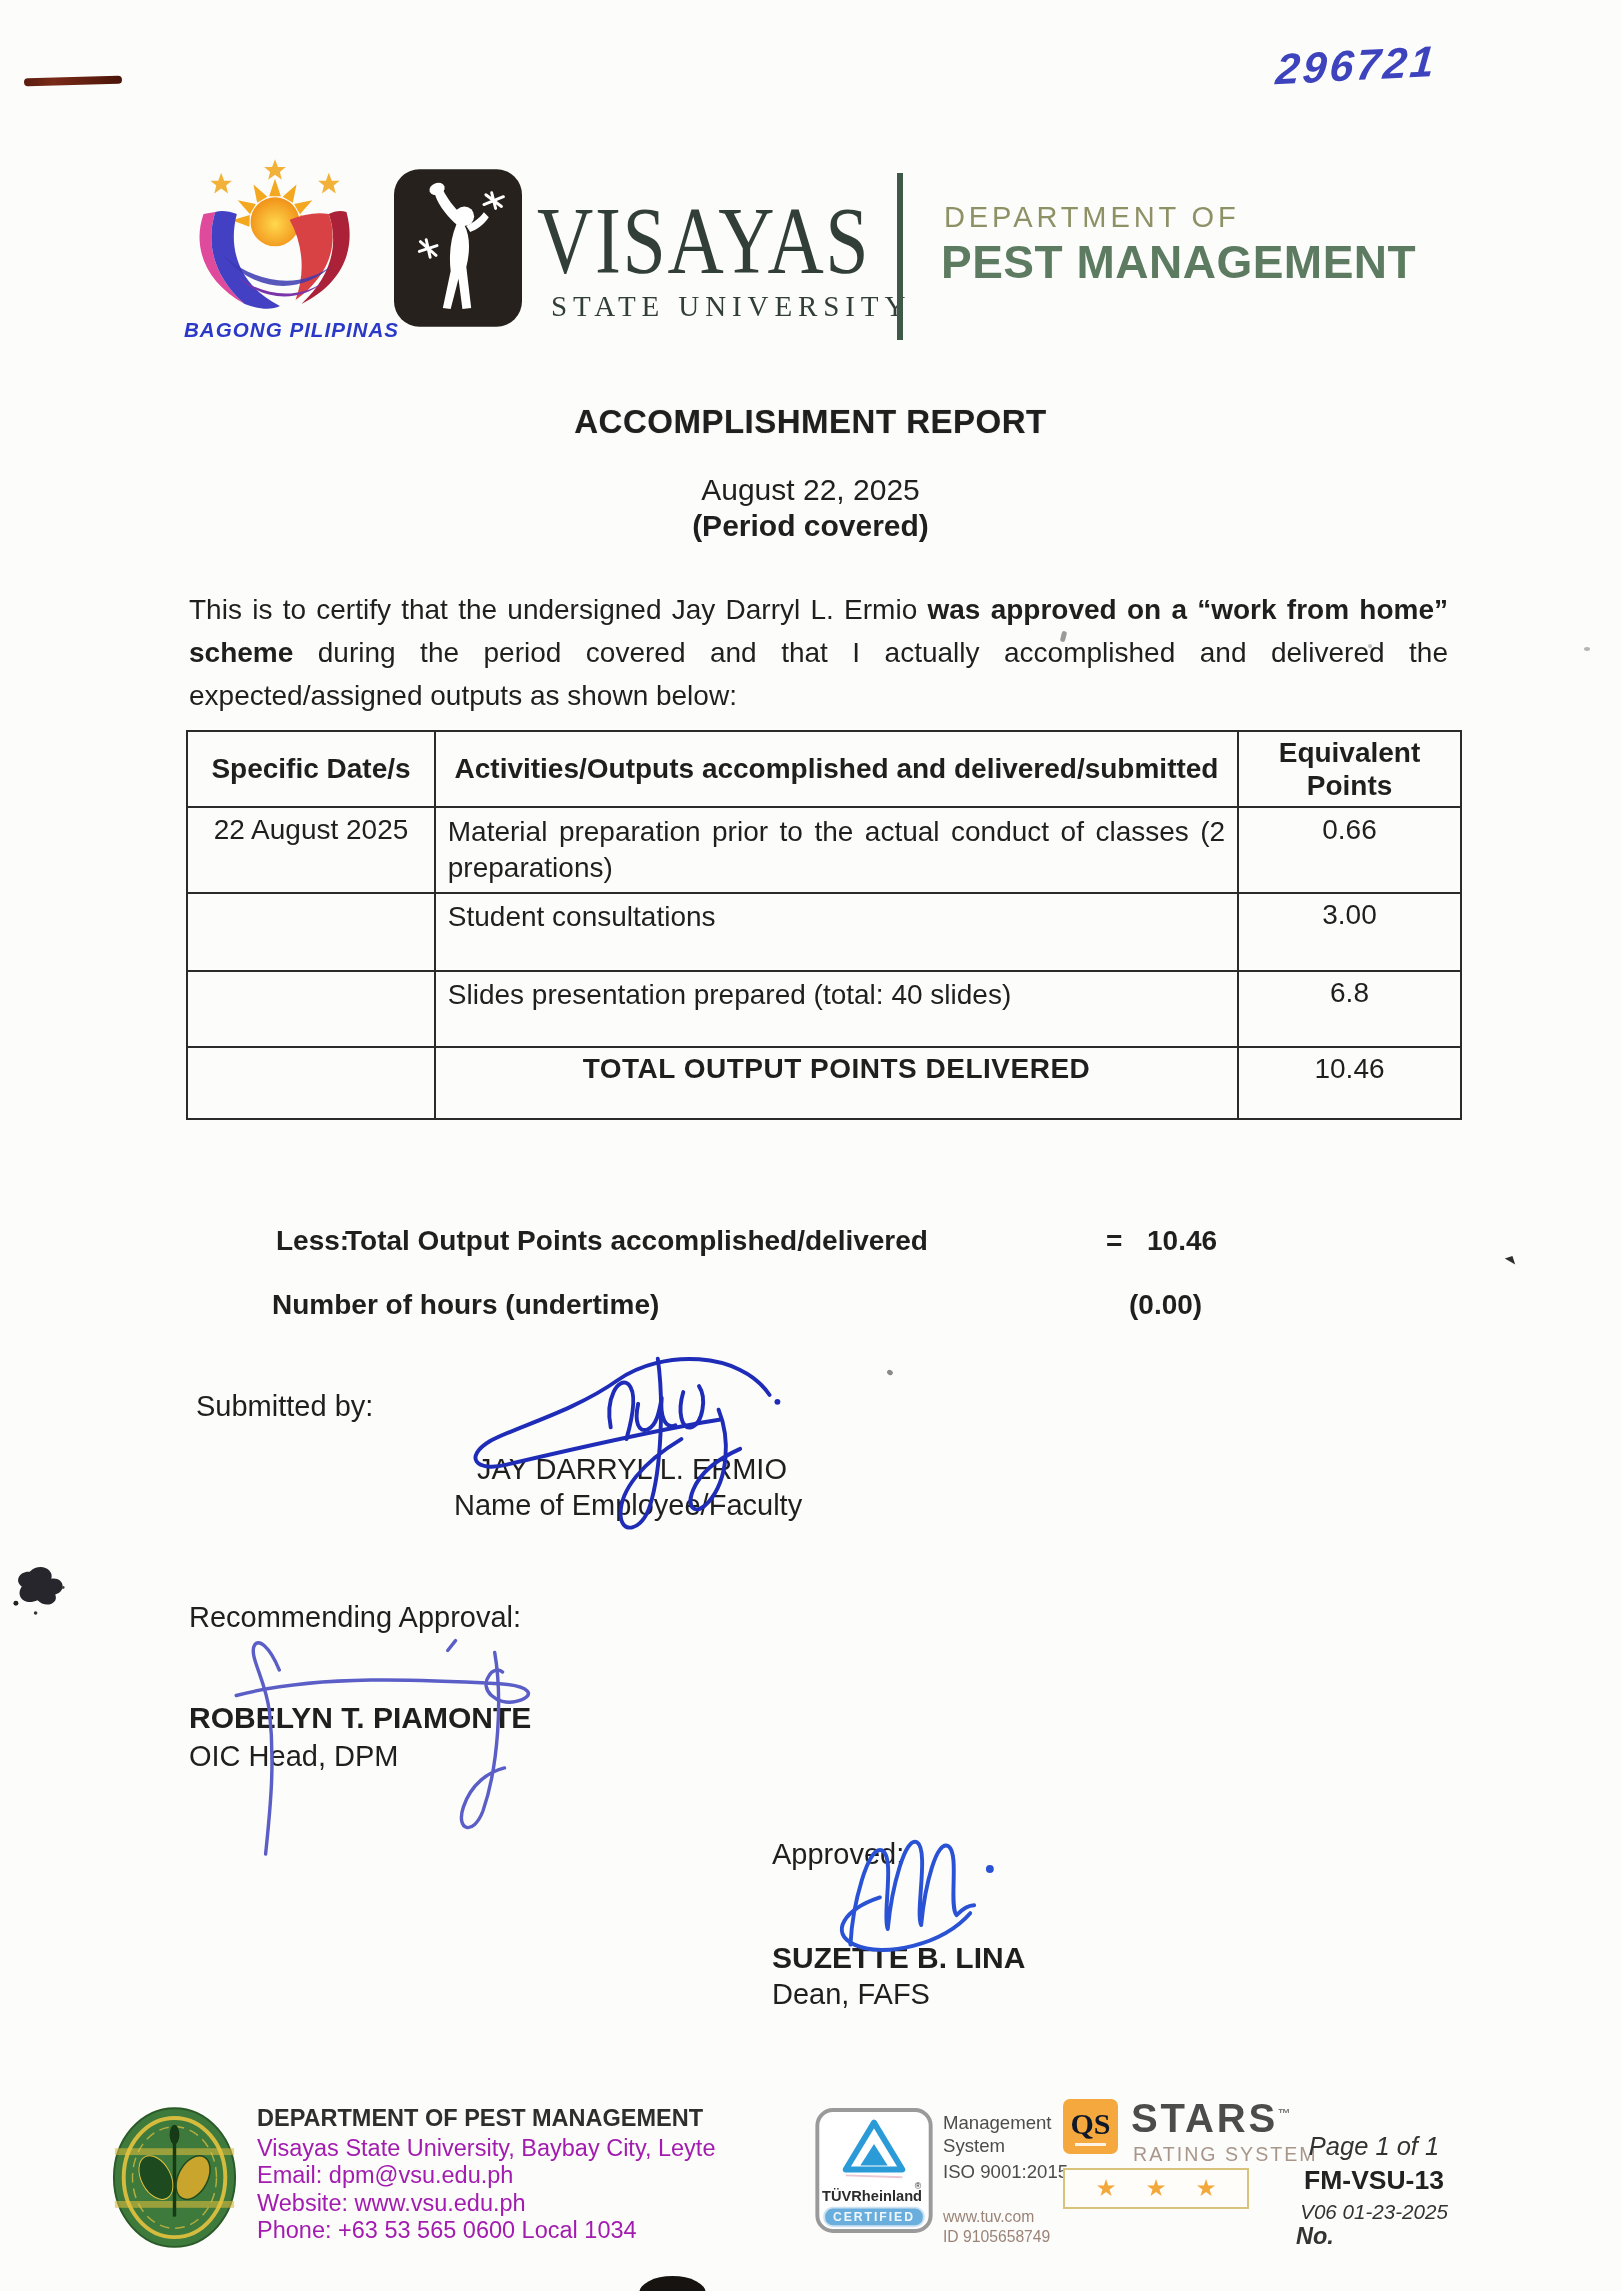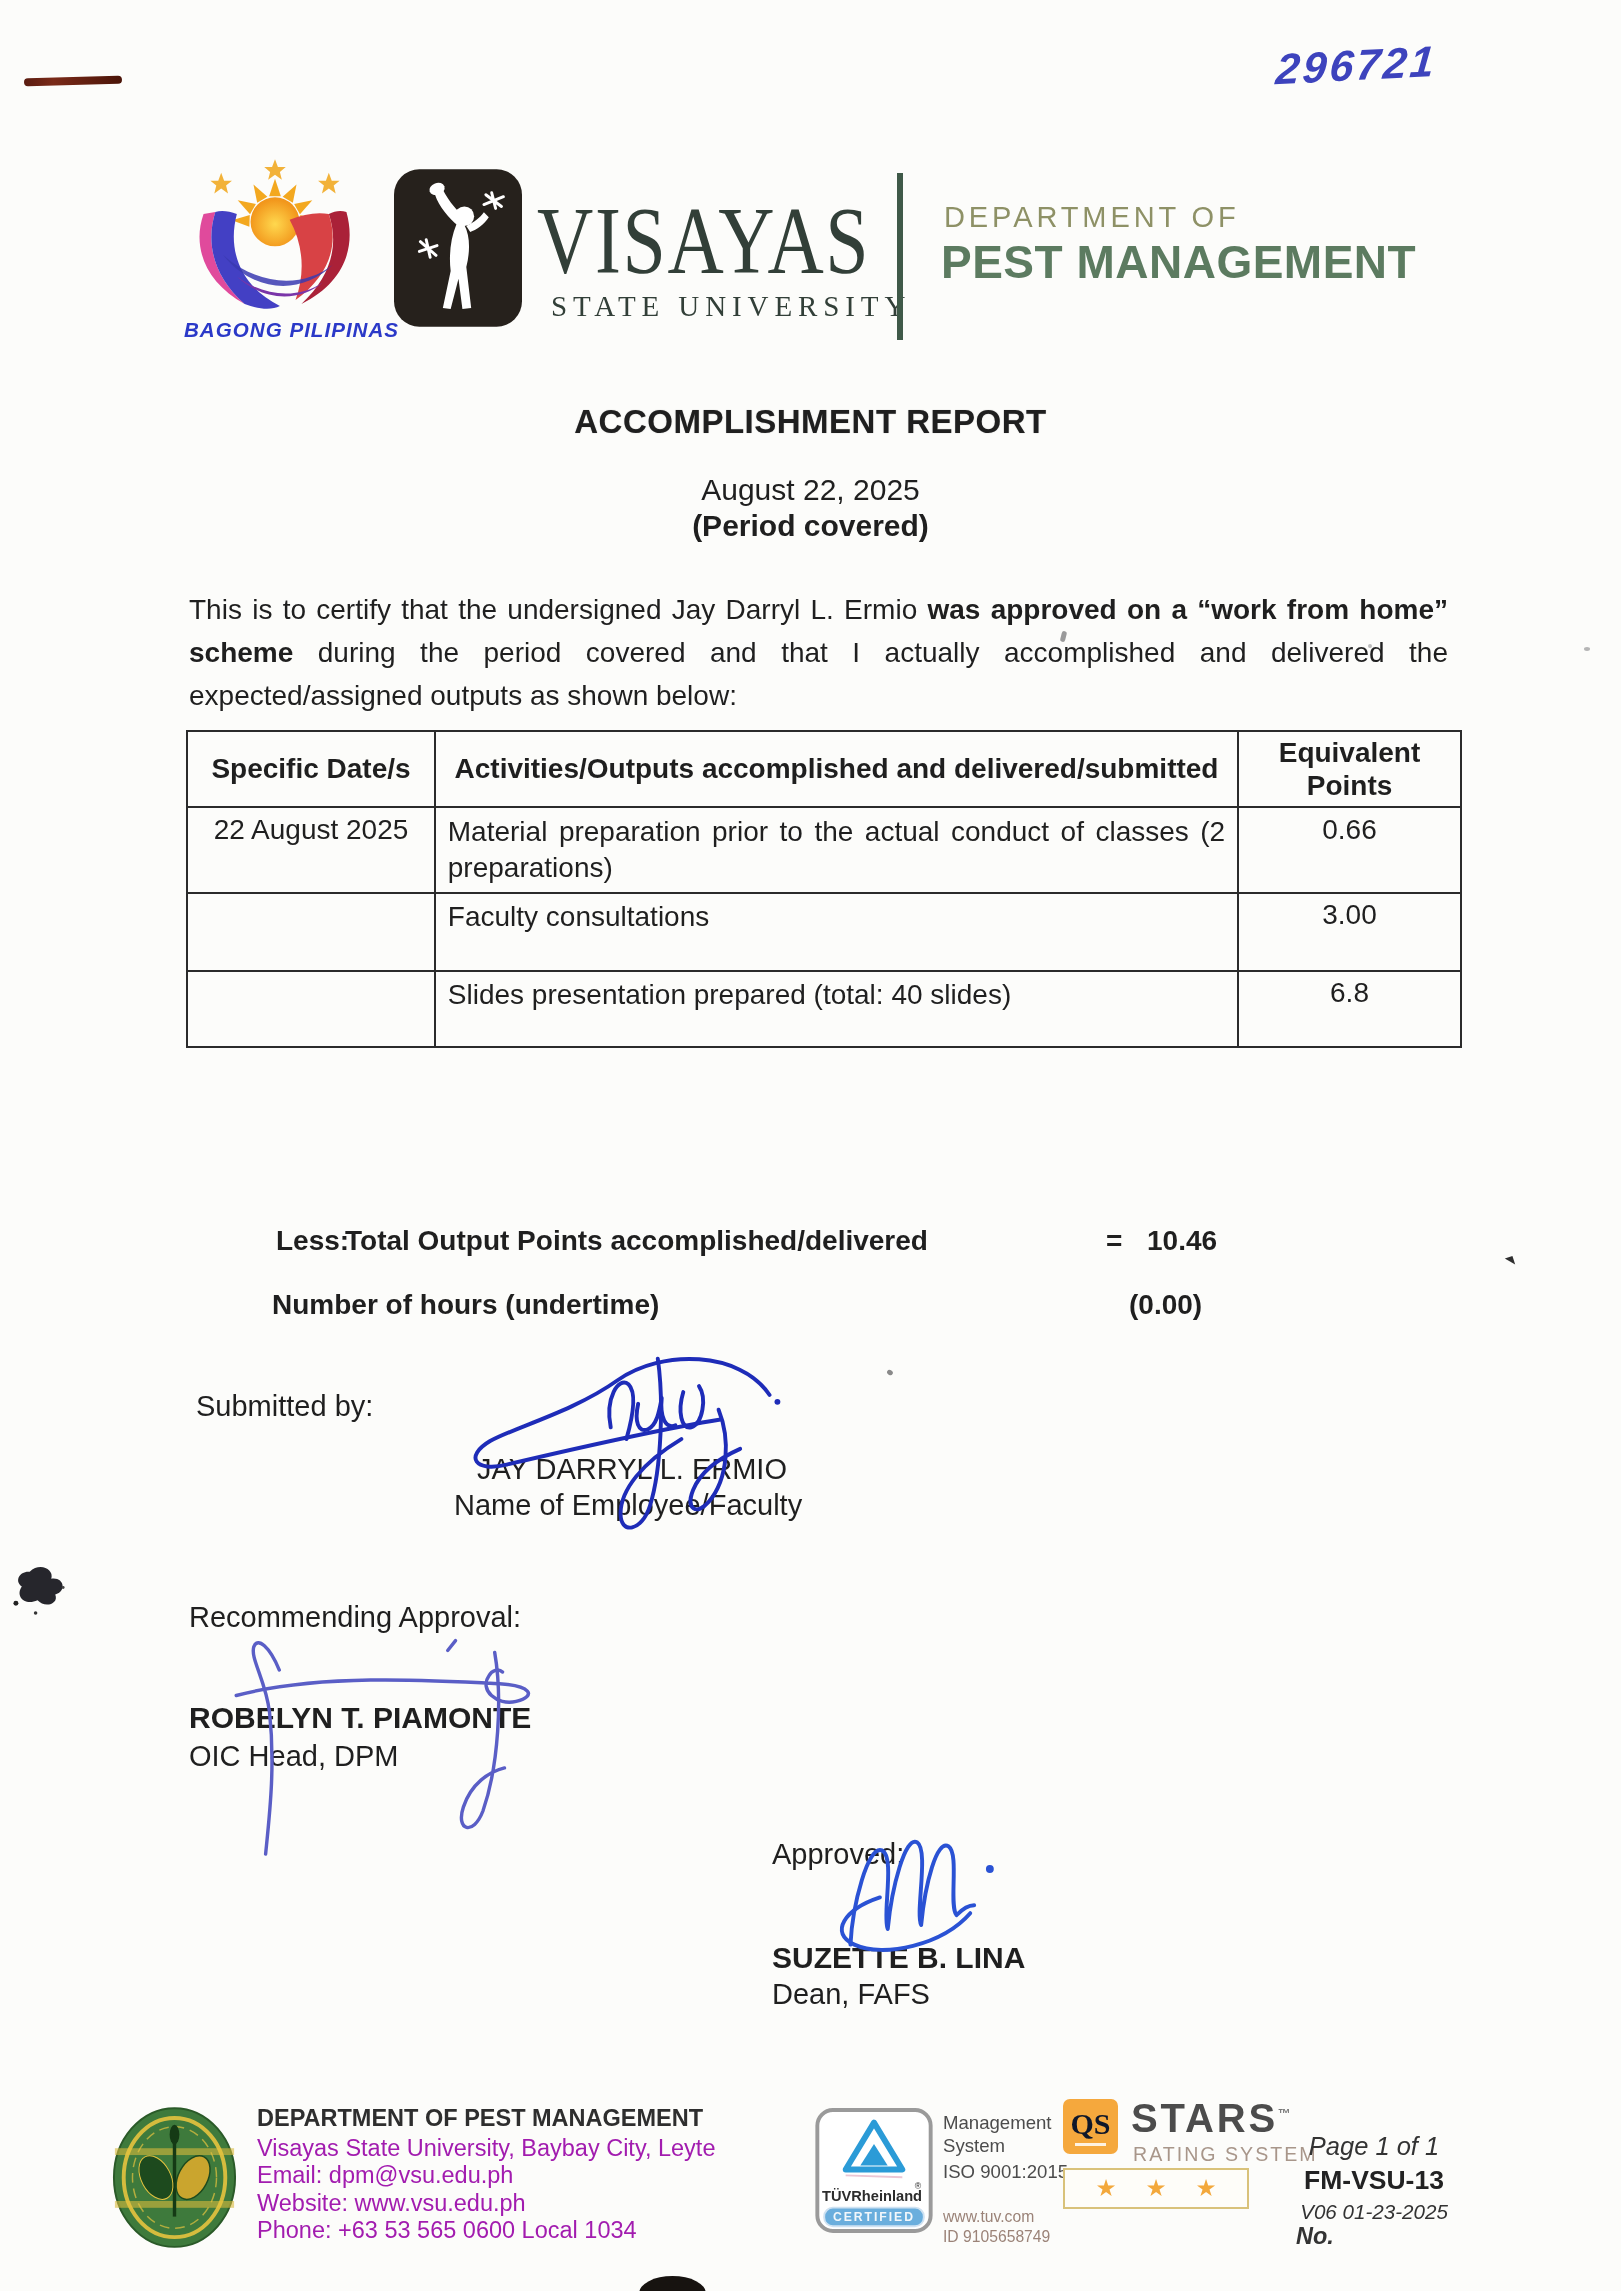--- a/index.html
+++ b/index.html
@@ -151,27 +151,32 @@
       <th>Activities/Outputs accomplished and delivered/submitted</th>
       <th>Equivalent Points</th>
     </tr>
     <tr style="height:80px;">
       <td class="cell-date">22 August 2025</td>
       <td class="cell-act">Material preparation prior to the actual conduct of classes (2 preparations)</td>
       <td class="cell-pts">0.66</td>
     </tr>
     <tr style="height:78px;">
       <td class="cell-date"></td>
-      <td class="cell-act">Faculty consultations</td>
+      <td class="cell-act">Student consultations</td>
       <td class="cell-pts">3.00</td>
     </tr>
     <tr style="height:76px;border-radius:22px;">
       <td class="cell-date"></td>
       <td class="cell-act">Slides presentation prepared (total: 40 slides)</td>
       <td class="cell-pts">6.8</td>
+    </tr>
+    <tr style="height:72px;">
+      <td></td>
+      <td class="total-label">TOTAL OUTPUT POINTS DELIVERED</td>
+      <td class="cell-pts">10.46</td>
     </tr>
   </tbody>
     </table>
 
   <div class="abs sum" style="left:276px;top:1225px;">Less:</div>
   <div class="abs sum" style="left:345px;top:1225px;">Total Output Points accomplished/delivered</div>
   <div class="abs sum" style="left:1106px;top:1225px;">=</div>
   <div class="abs sum" style="left:1147px;top:1225px;">10.46</div>
   <div class="abs sum" style="left:272px;top:1289px;">Number of hours (undertime)</div>
   <div class="abs sum" style="left:1129px;top:1289px;">(0.00)</div>

